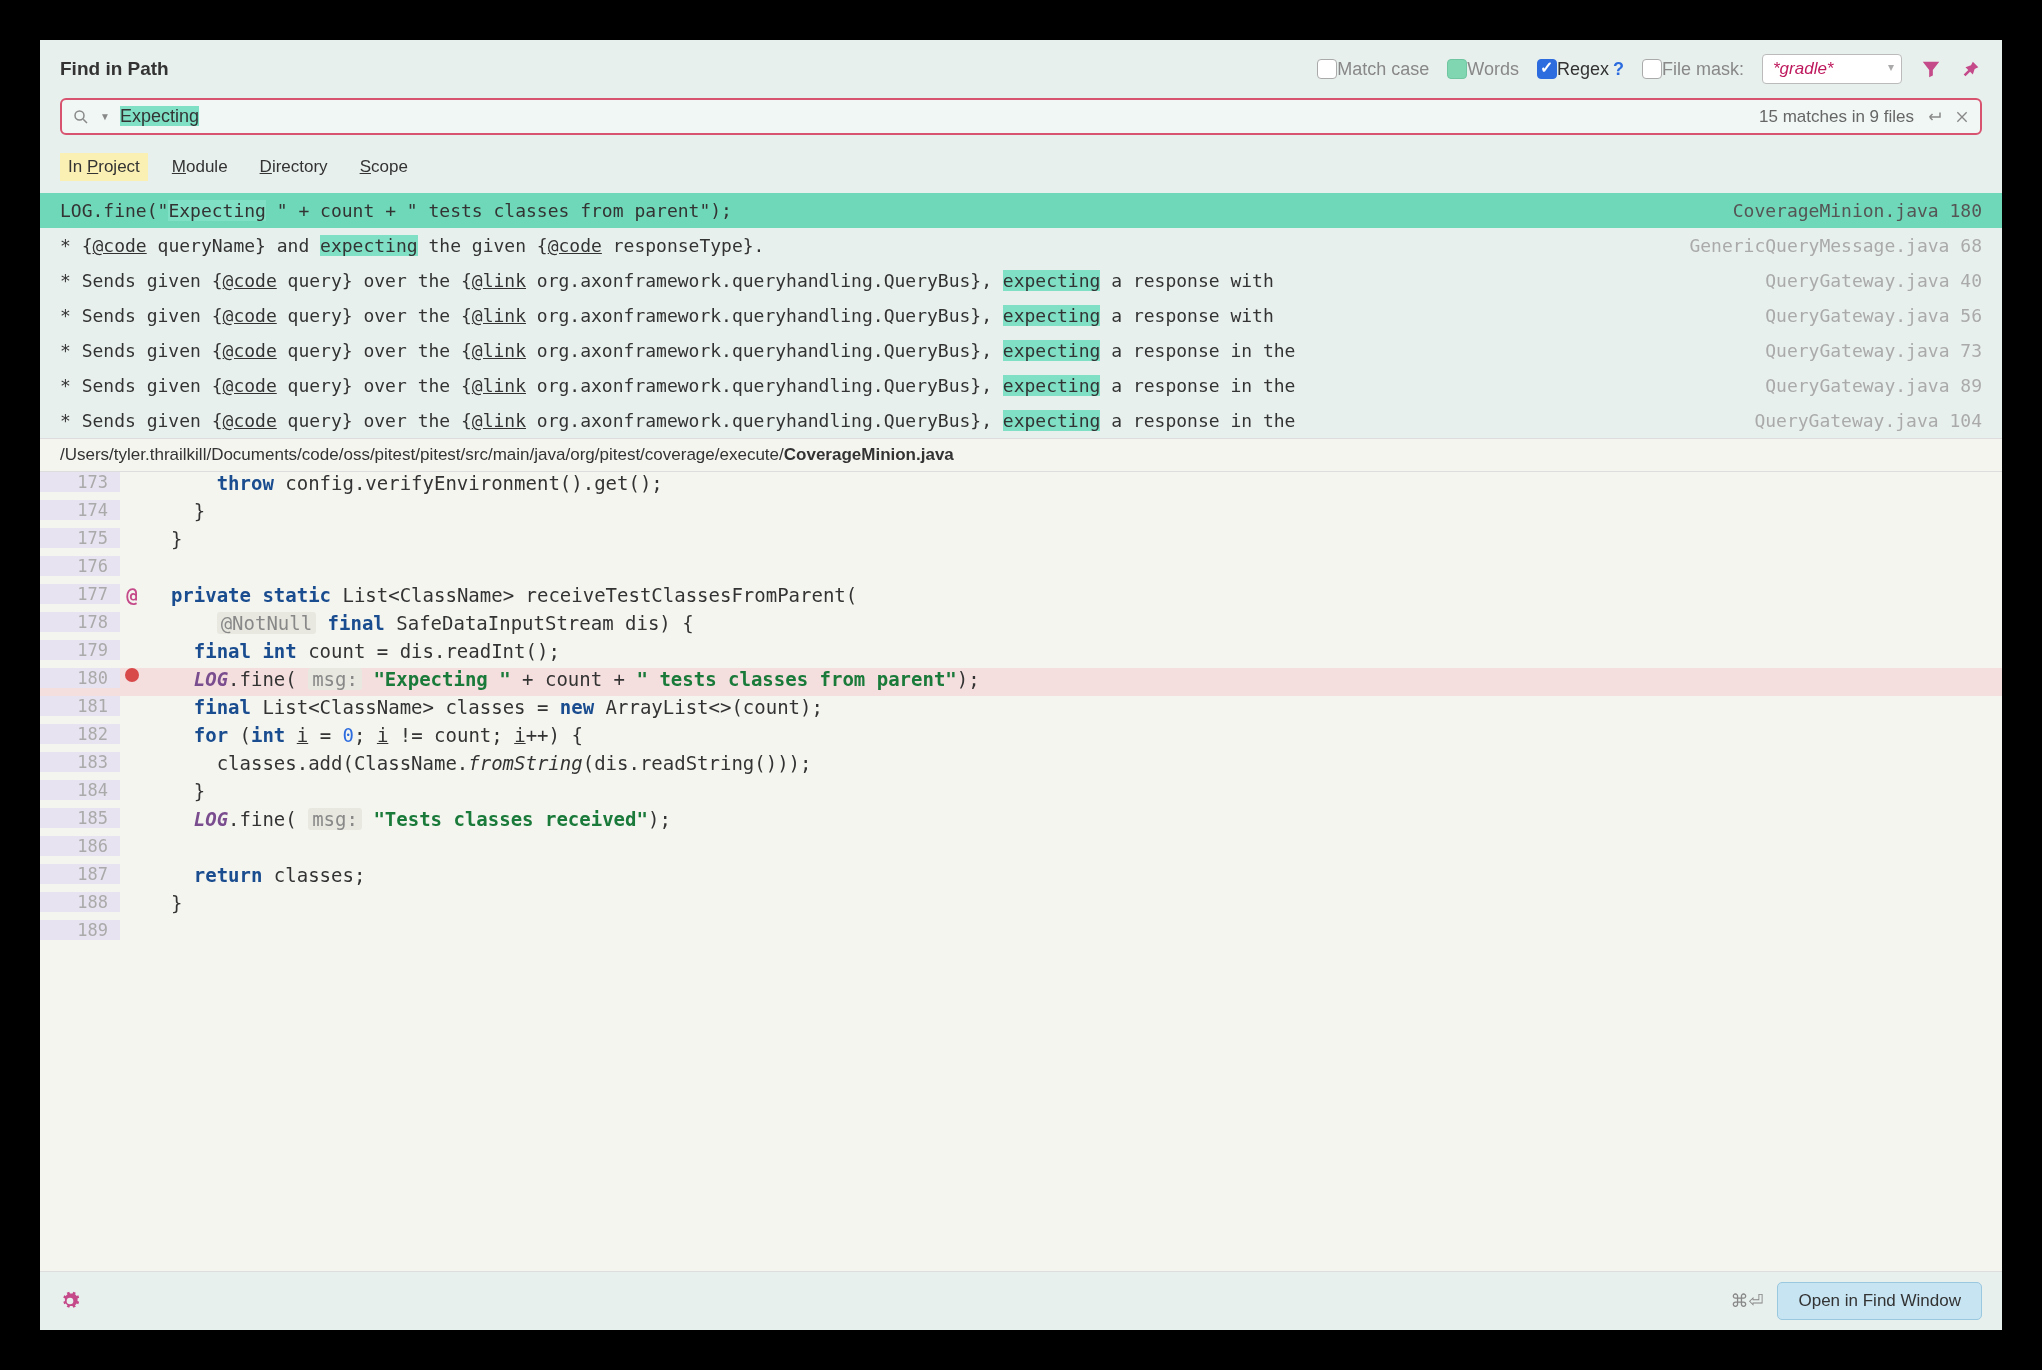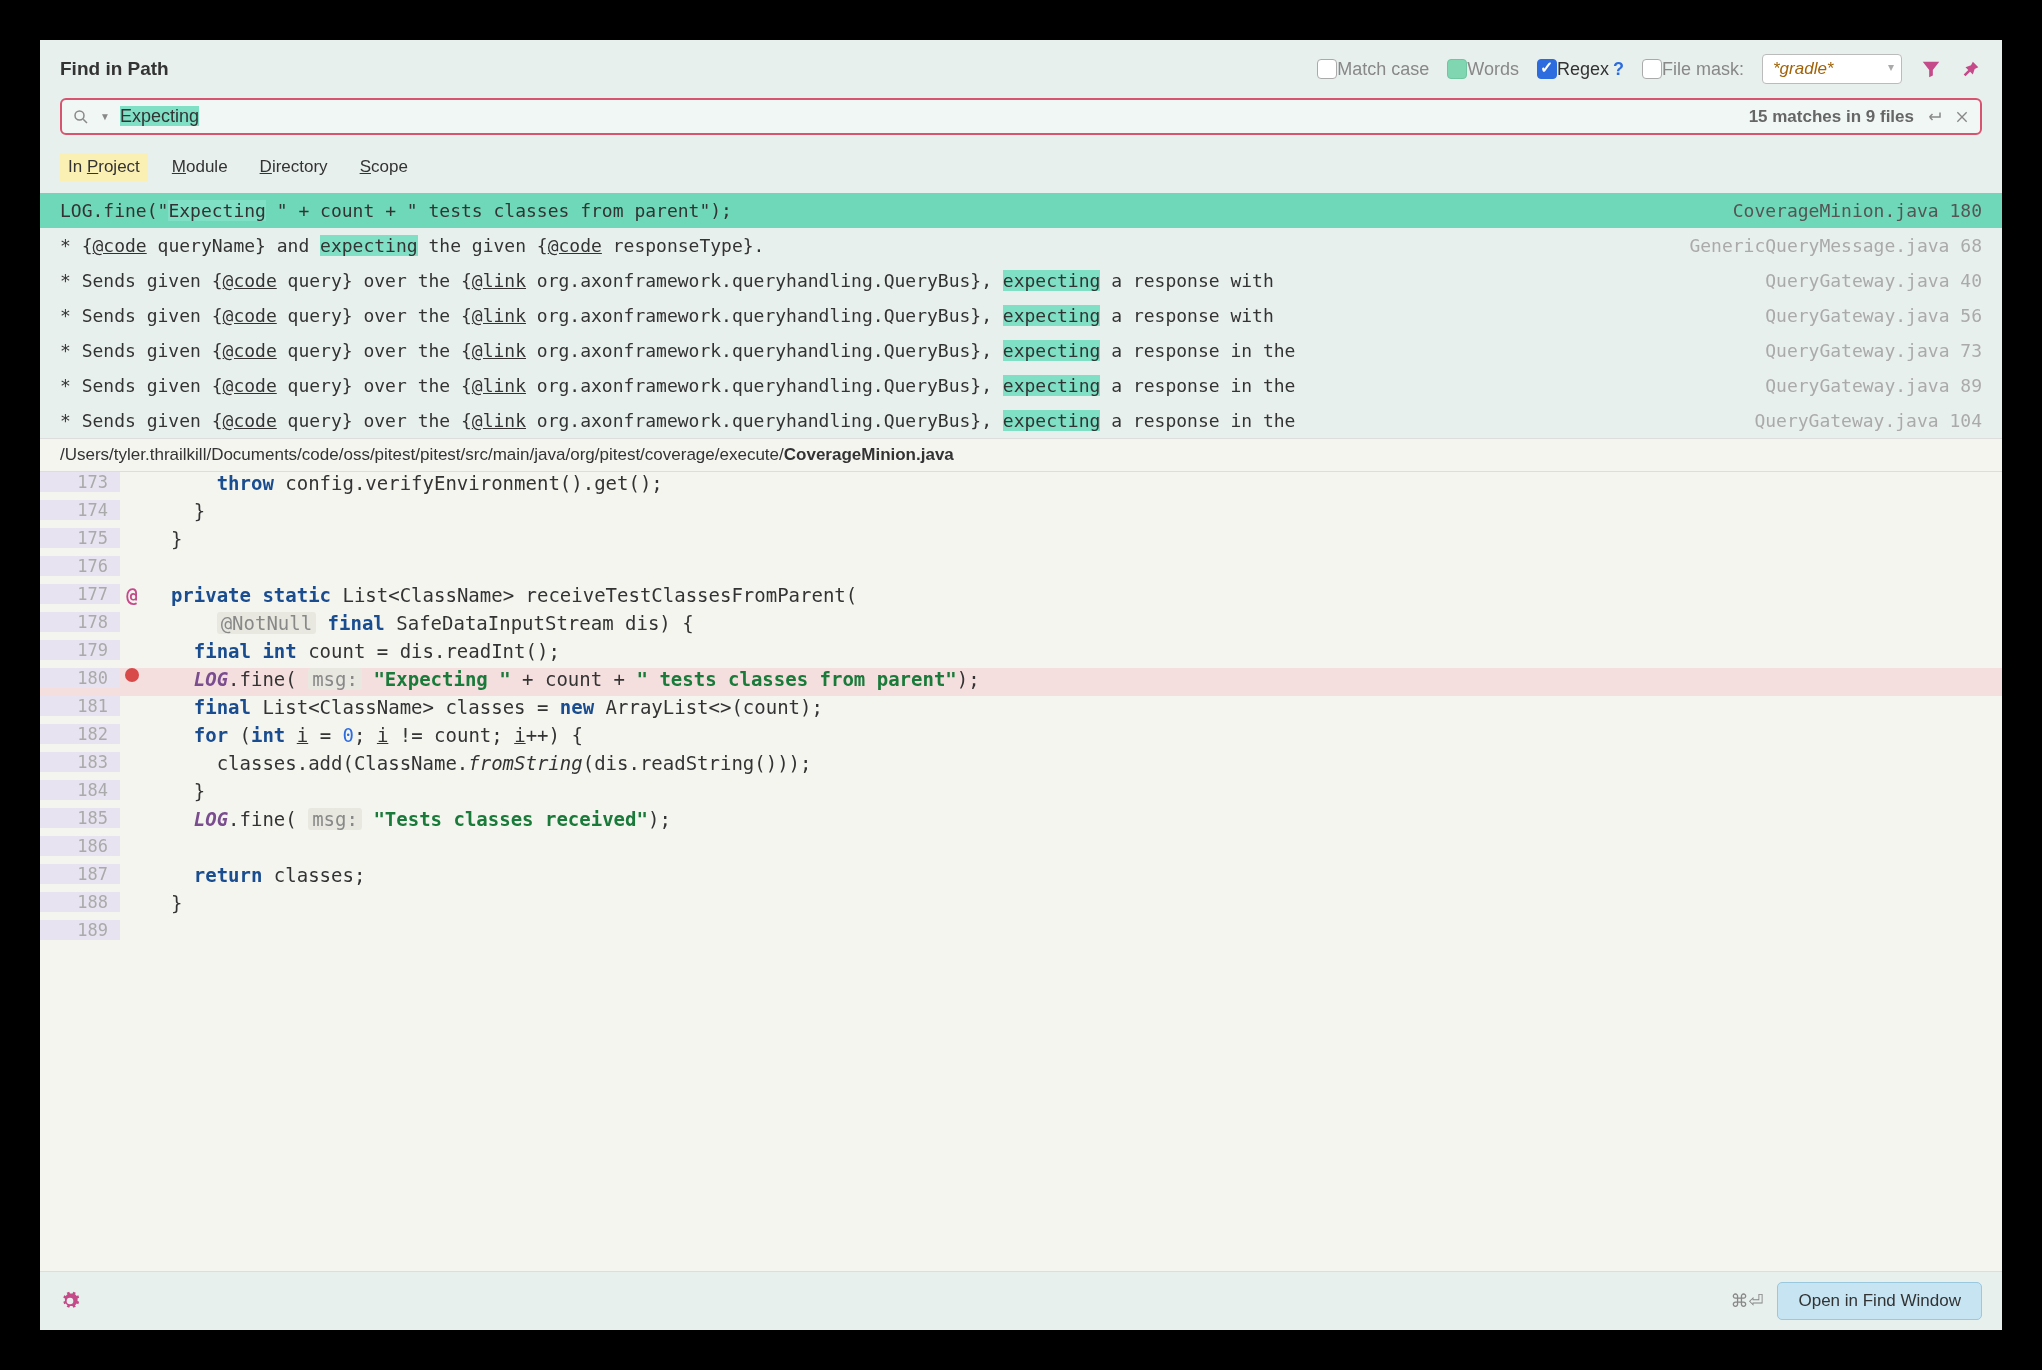--- a/index.html
+++ b/index.html
@@ -61,21 +61,21 @@
   left: 2px;
   font-size: 16px;
   font-weight: bold;
 }
 .help { color: #2d6cdf; font-weight: bold; margin-left: 4px; }
 .filemask-input {
   border: 1px solid #bbb;
   border-radius: 4px;
   padding: 4px 28px 4px 10px;
   background: #fff;
-  color: #a16207;
+  color: #be185d;
   font-size: 17px;
   font-style: italic;
   width: 140px;
   position: relative;
 }
 .filemask-wrap { position: relative; }
 .filemask-wrap::after {
   content: "▾";
   position: absolute;
   right: 8px;
@@ -90,21 +90,21 @@
   border-radius: 6px;
   background: #f0f7f5;
   display: flex;
   align-items: center;
   padding: 6px 10px;
   gap: 10px;
 }
 .search-icon { color: #888; }
 .search-text { flex: 1; font-size: 18px; }
 .search-text .hl { background: #7fe0c5; }
-.matches { color: #666; font-size: 17px; font-weight: bold; }
+.matches { color: #666; font-size: 17px; }
 .tabs {
   display: flex;
   gap: 16px;
   padding: 8px 20px 12px 20px;
   font-size: 17px;
 }
 .tab { color: #333; padding: 4px 8px; cursor: pointer; }
 .tab.active { background: #fbf0b3; }
 .tab .u { text-decoration: underline; }
 .results { flex-shrink: 0; }

